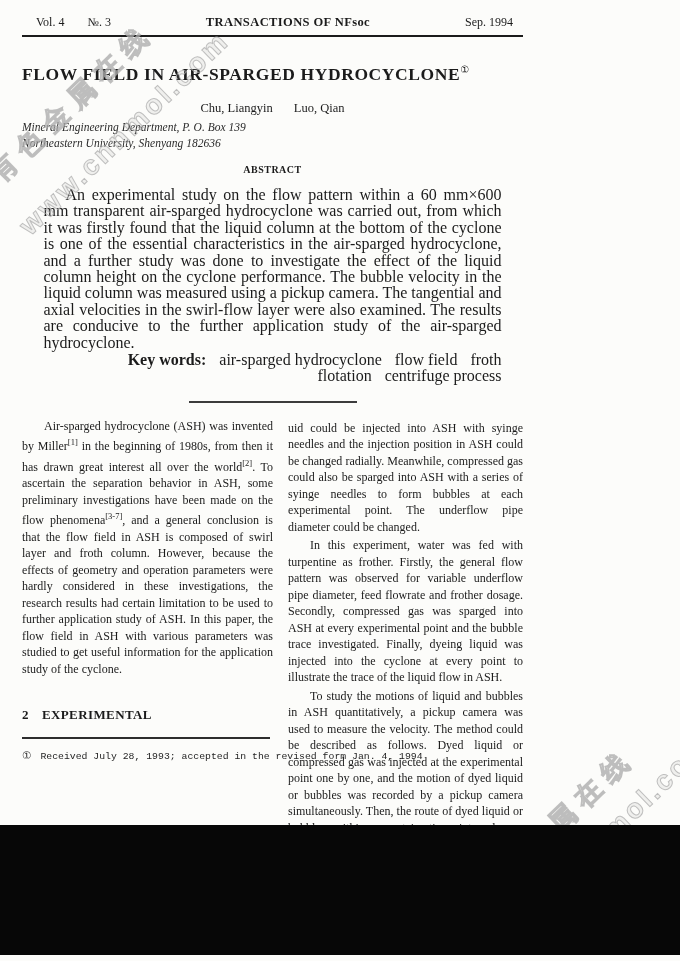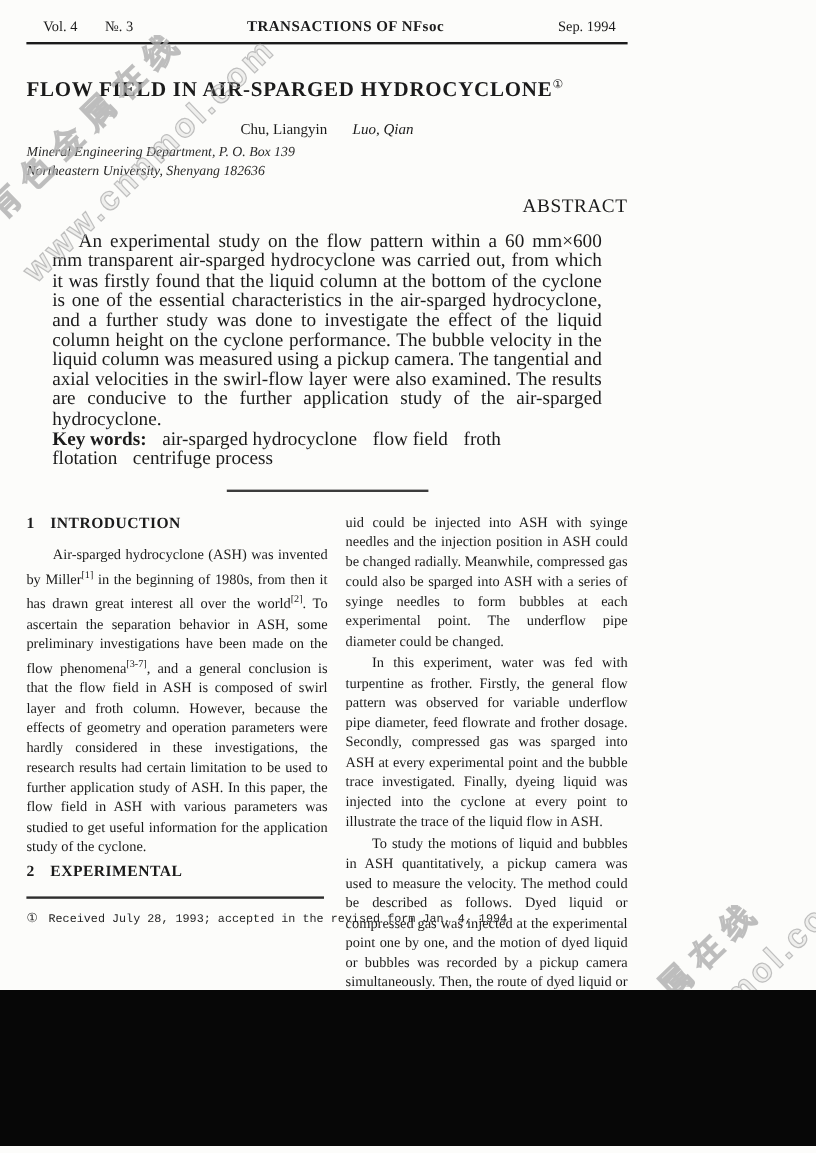--- a/index.html
+++ b/index.html
@@ -22,39 +22,39 @@
   .journal-name { font-weight:bold; font-size:12.5px; letter-spacing:0.4px; }
   .header-rule { border-top:2px solid #1b1b1b; width:100%; }
 
   
   .paper-title {
     margin-top:27px; 
     font-size:17.5px; font-weight:bold; letter-spacing:0.6px;
   }
   .paper-title sup { font-size:10px; font-weight:normal; }
   .authors { margin-top:16px; text-align:center; font-size:12.5px; }
-  .authors .author + .author { margin-left:18px;font-style:italic; }
+  .authors .author + .author { margin-left:18px; }
   .affiliation { margin-top:3px; text-align:left; font-style:italic; font-size:11.5px; line-height:16px; color:#2a2a2a; }
 
   
-  .abstract-heading { margin-top:13px; text-align:right; font-weight:normal; font-size:16px; letter-spacing:0.5px; }
+  .abstract-heading { margin-top:13px; text-align:center; font-weight:bold; font-size:10px; letter-spacing:0.5px; }
   .abstract-block { width:458px; margin:12px auto 16px; font-size:16px; line-height:16.4px; text-align:justify; }
   .abstract-text { text-indent:22px; }
-  .keywords-line { margin-top:1px; text-align:left; }
+  .keywords-line { margin-top:1px; text-align:right; }
   .keywords-label { font-weight:bold; }
   .keyword { margin-left:13px; }
   .center-rule { width:168px; height:2px; background:#3c3c3c; margin:13px auto 0; }
 
   
   .columns { display:flex; gap:15px; margin-top:15px; font-size:12px; line-height:16.5px; text-align:justify; }
   .col-left  { width:251px; flex:none; }
   .col-right { width:235px; flex:none; padding-top:2px; }
   .section-heading { font-size:13px; font-weight:bold; letter-spacing:0.4px; text-align:left; margin:3px 0 10px; }
   .section-heading .sec-num { margin-right:13px; }
-  .section-heading.second { margin-top:4px; }
+  .section-heading.second { margin-top:30px; }
   .para { text-indent:22px; margin-bottom:2px; }
   .para.no-indent { text-indent:0; }
   .para sup, .col-left sup { font-size:8.5px; }
 
   
   .footnote-block { margin-top:13px;font-family:Liberation Mono, monospace; }
   .footnote-rule { width:248px; border-top:2px solid #2d2d2d; margin-bottom:9px; }
   .footnote-text { font-size:9.8px; white-space:nowrap; text-indent:0; color:#242424; }
   .footnote-text .fn-mark { margin-right:9px; font-size:10.5px; }
 
@@ -108,21 +108,20 @@
     <p class="keywords-line">
       <span class="keywords-label">Key words:</span><span class="keyword">air-sparged hydrocyclone</span><span class="keyword">flow field</span><span class="keyword">froth flotation</span><span class="keyword">centrifuge process</span>
     </p>
   </div>
 
   <div class="center-rule"></div>
 
   <div class="columns">
 
     <div class="col-left">
-      <h2 class="section-heading"><span class="sec-num">1</span><span>INTRODUCTION</span></h2>
       <p class="para"><span>Air-sparged hydrocyclone (ASH) was invented by Miller</span><sup>[1]</sup><span> in the beginning of 1980s, from then it has drawn great interest all over the world</span><sup>[2]</sup><span>. To ascertain the separation behavior in ASH, some preliminary investigations have been made on the flow phenomena</span><sup>[3-7]</sup><span>, and a general conclusion is that the flow field in ASH is composed of swirl layer and froth column. However, because the effects of geometry and operation parameters were hardly considered in these investigations, the research results had certain limitation to be used to further application study of ASH. In this paper, the flow field in ASH with various parameters was studied to get useful information for the application study of the cyclone.</span></p>
 
       <h2 class="section-heading second"><span class="sec-num">2</span><span>EXPERIMENTAL</span></h2>
 
       <div class="footnote-block">
         <div class="footnote-rule"></div>
         <p class="footnote-text"><span class="fn-mark">①</span><span>Received July 28, 1993; accepted in the revised form Jan. 4, 1994</span></p>
       </div>
     </div>
 

